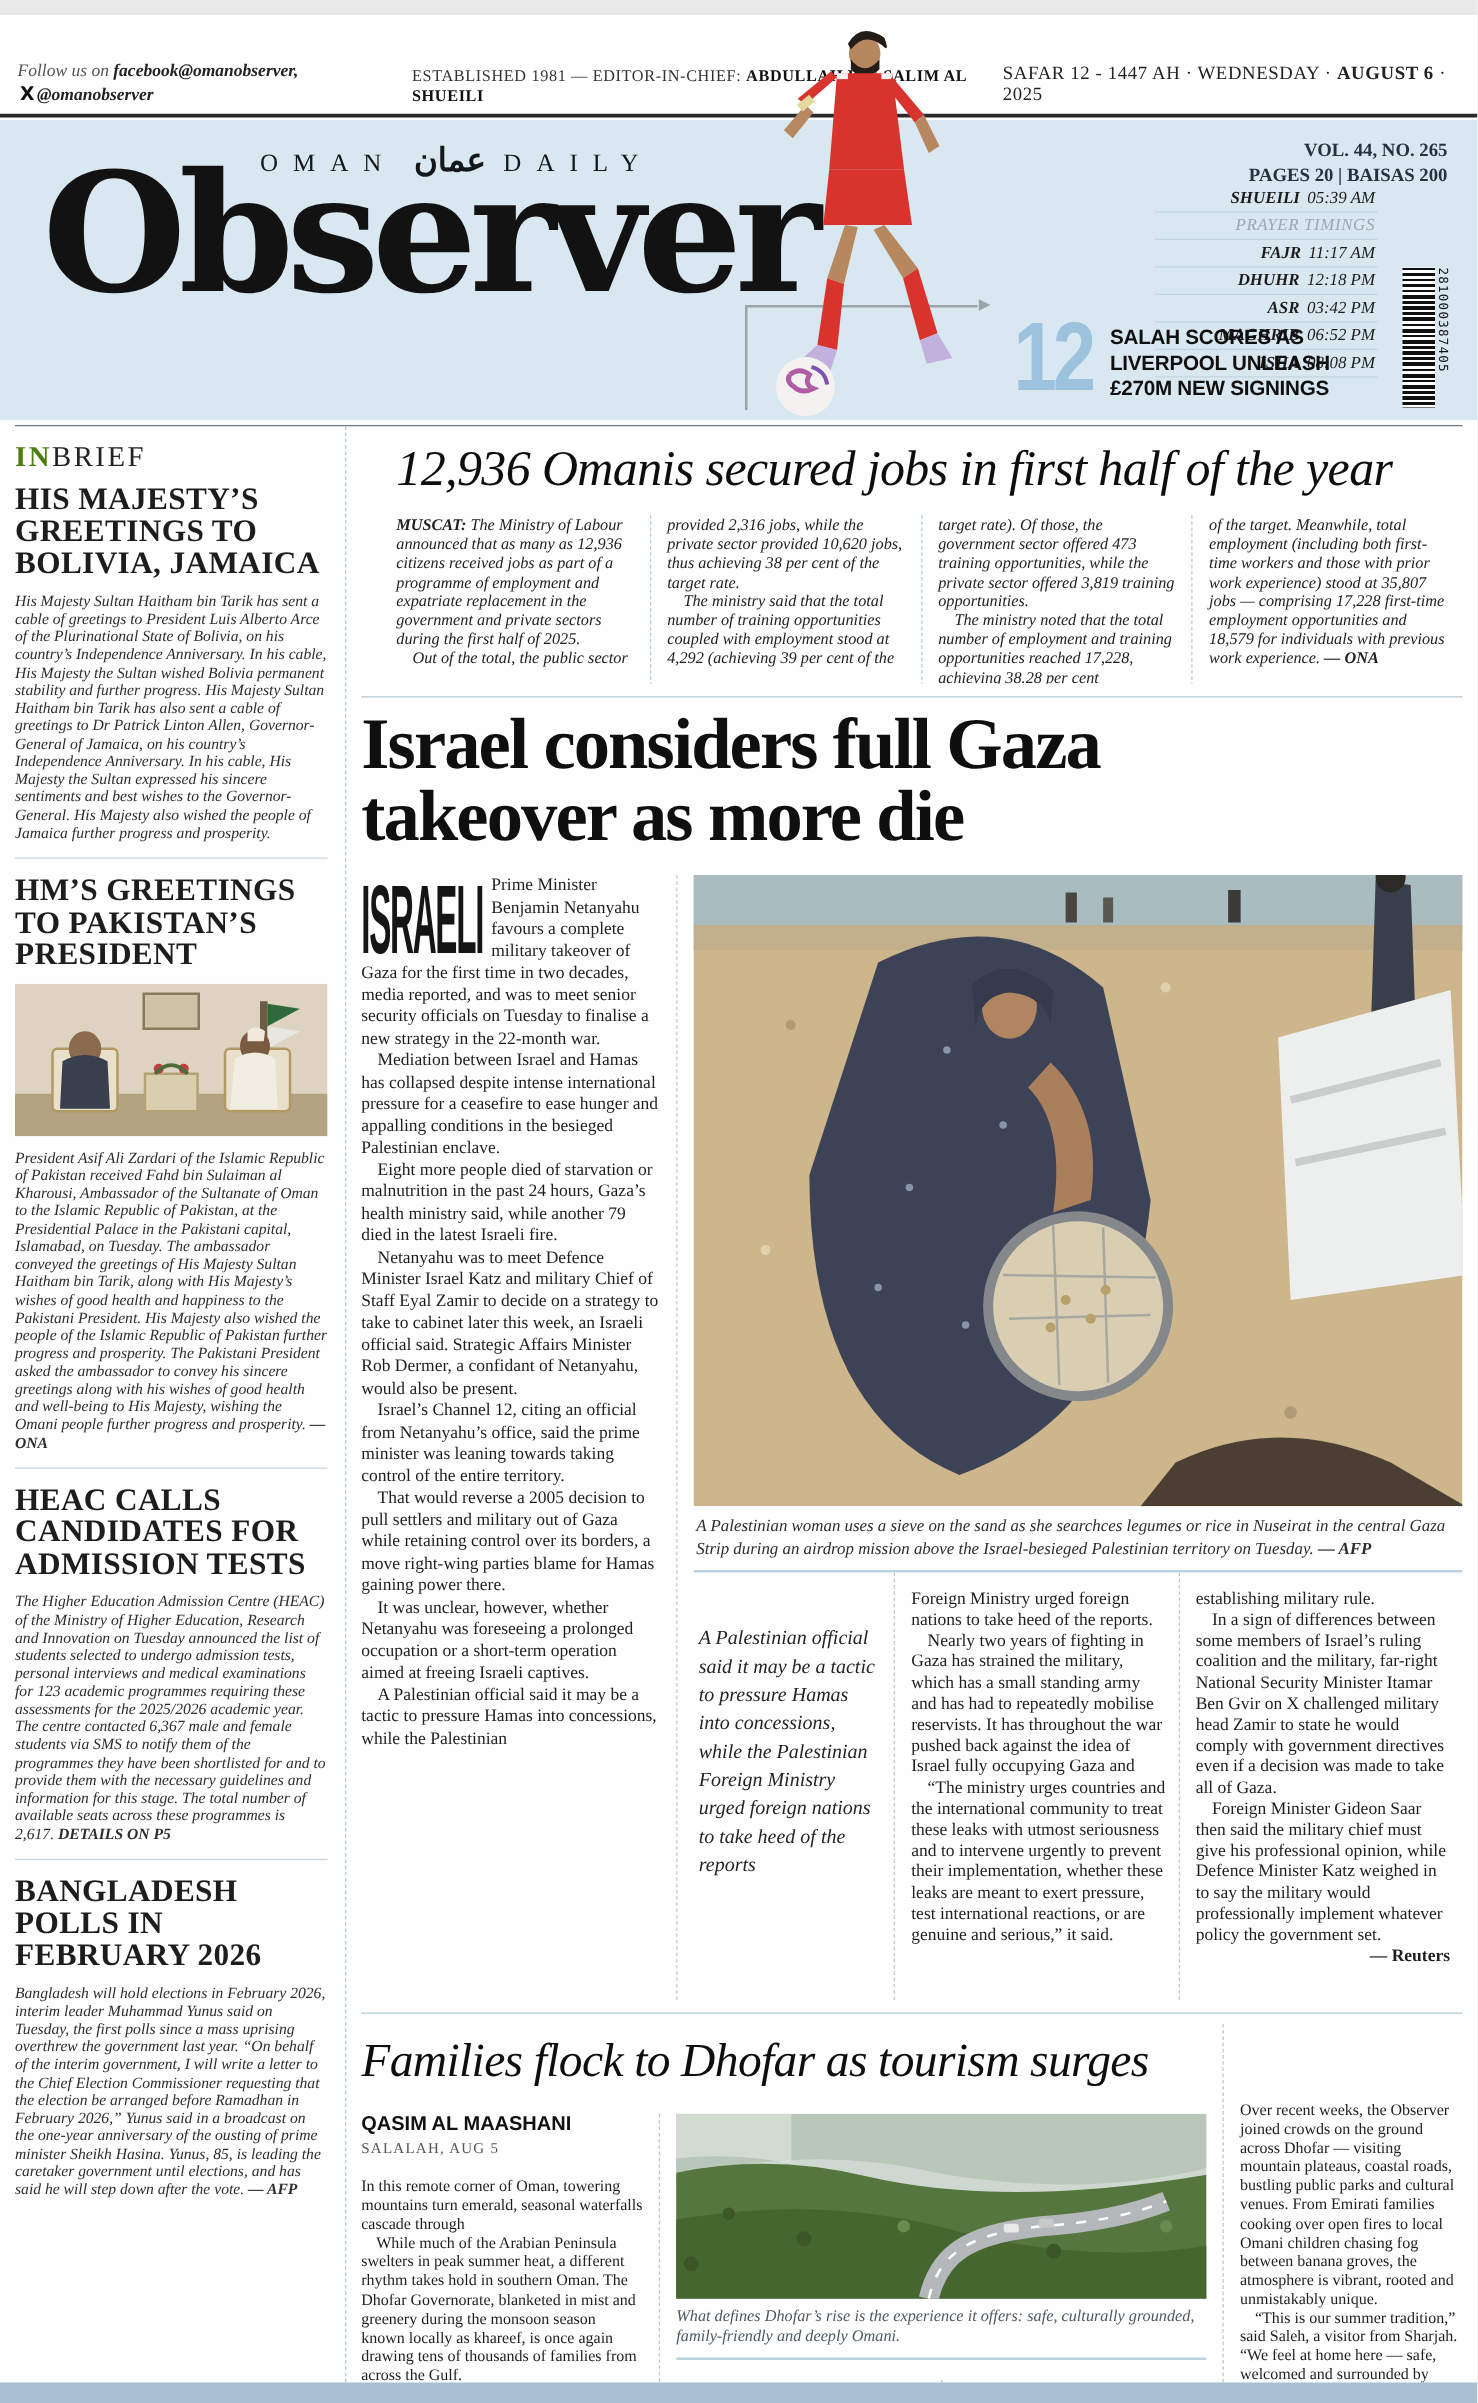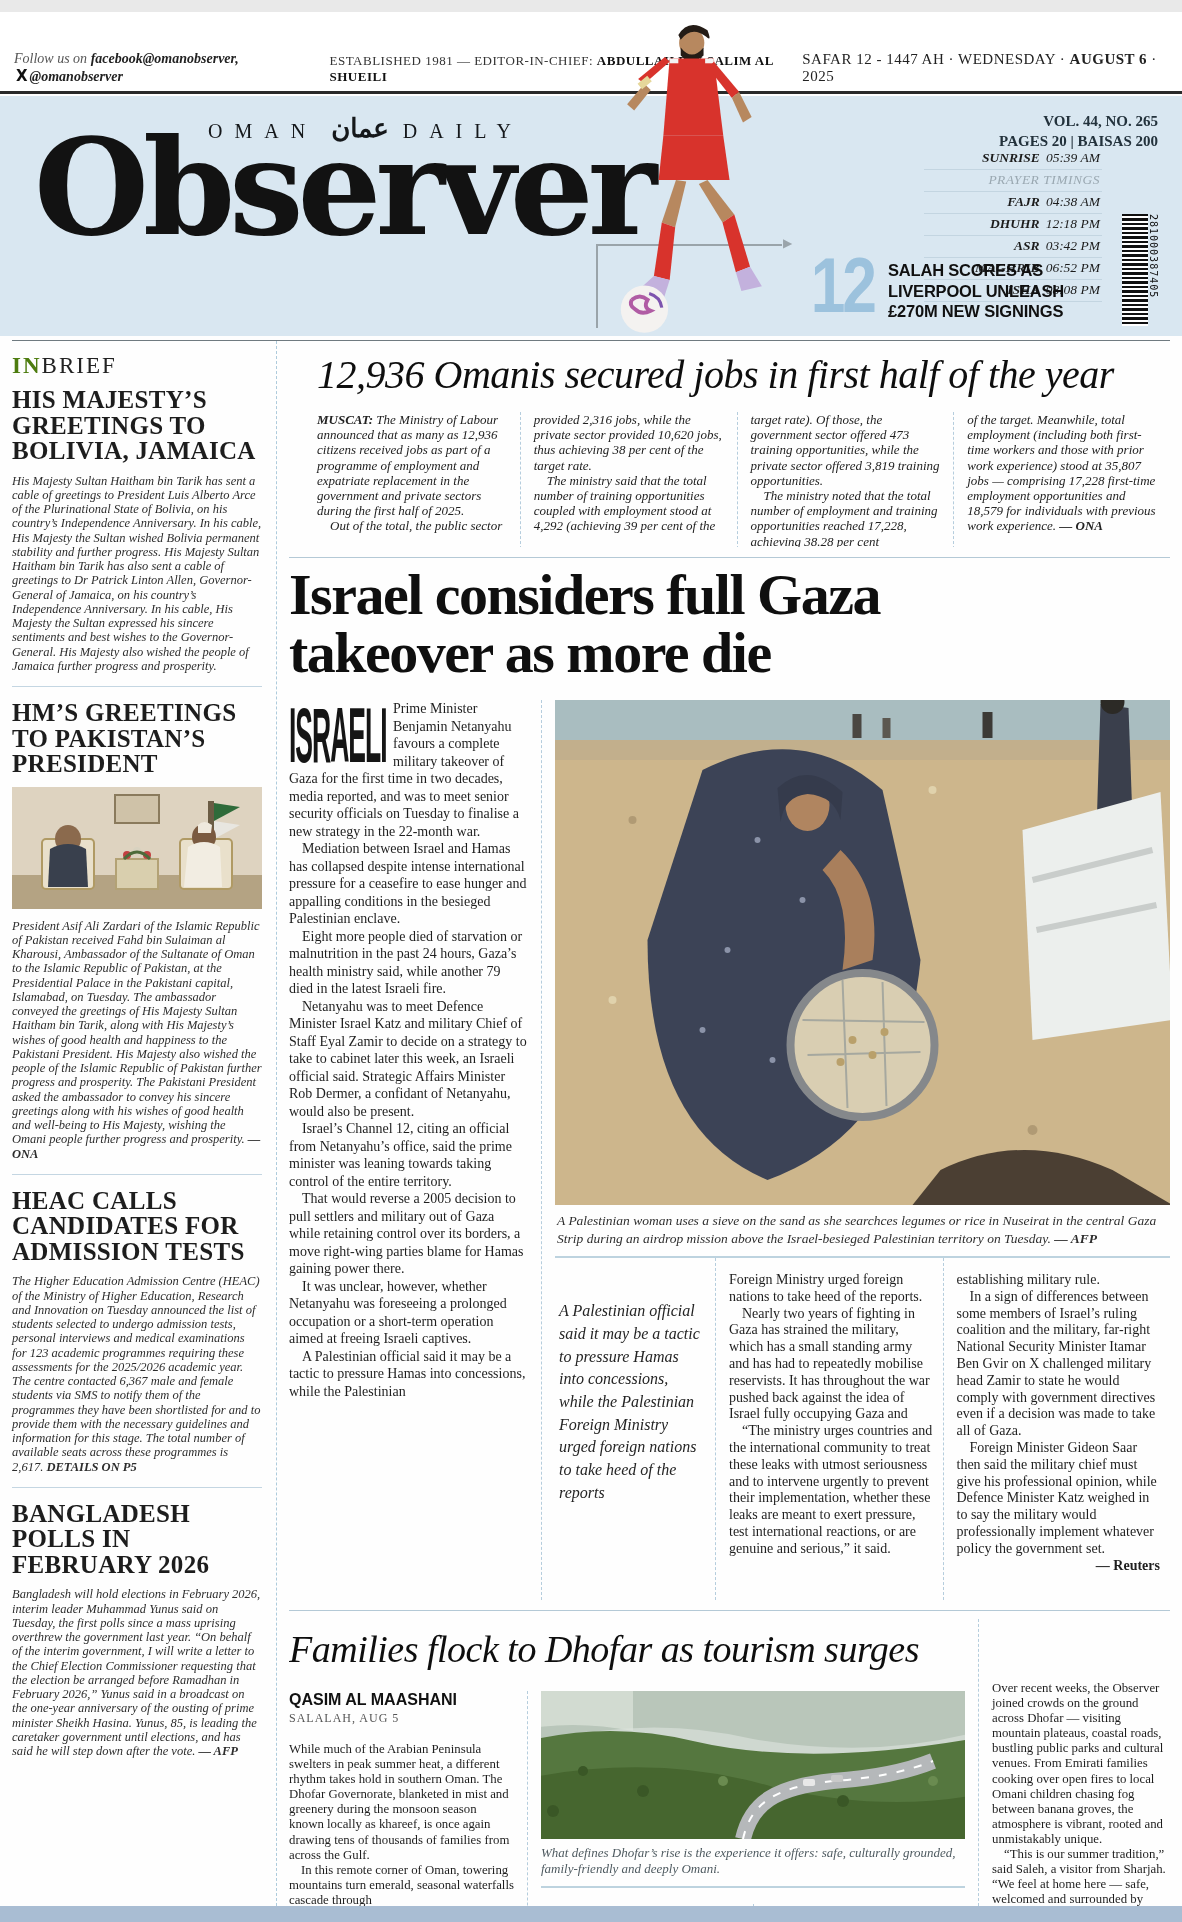--- a/index.html
+++ b/index.html
@@ -147,27 +147,27 @@
     </div>
     <div class="logo">Observer</div>
 
     <div class="volblock">
       <div>VOL. 44, NO. 265</div>
       <div>PAGES 20 | BAISAS 200</div>
     </div>
 
     <div class="prayers">
       <div class="p-row">
-        <b>SUNRISE</b>
+        <b>SHUEILI</b>
           <span>05:39 AM</span>
       </div>
       <div class="p-row p-head">PRAYER TIMINGS</div>
       <div class="p-row">
         <b>FAJR</b>
-          <span>04:38 AM</span>
+          <span>11:17 AM</span>
       </div>
       <div class="p-row">
         <b>DHUHR</b>
           <span>12:18 PM</span>
       </div>
       <div class="p-row">
         <b>ASR</b>
           <span>03:42 PM</span>
       </div>
       <div class="p-row">
@@ -375,22 +375,22 @@
       <div class="hdiv"></div>
 
       <div class="dho">
         <div class="dho-left">
           <div class="dho-headline">Families flock to Dhofar as tourism surges</div>
           <div class="dho-row">
             <div class="dho-c1">
               <div class="byline">QASIM AL MAASHANI</div>
               <div class="byline-date">SALALAH, AUG 5</div>
               <div class="dho-body">
+                  <p>In this remote corner of Oman, towering mountains turn emerald, seasonal waterfalls cascade through</p>
                   <p>While much of the Arabian Peninsula swelters in peak summer heat, a different rhythm takes hold in southern Oman. The Dhofar Governorate, blanketed in mist and greenery during the monsoon season known locally as khareef, is once again drawing tens of thousands of families from across the Gulf.</p>
-                  <p>In this remote corner of Oman, towering mountains turn emerald, seasonal waterfalls cascade through</p>
                 </div>
             </div>
             <div class="dho-mid">
               <svg class="photo-dhofar" viewBox="0 0 480 148" preserveAspectRatio="xMidYMid slice">
                 <rect width="480" height="148" fill="#cfd8d0"></rect>
                 <path d="M0 60 Q120 20 240 48 Q370 70 480 36 L480 0 L0 0 Z" fill="#b9c6ba"></path>
                 <path d="M0 148 L0 54 Q90 28 180 50 Q300 78 480 44 L480 148 Z" fill="#55773f"></path>
                 <path d="M0 148 L0 90 Q140 60 260 96 Q380 124 480 100 L480 148 Z" fill="#46662f"></path>
                 <circle cx="70" cy="80" r="5" fill="#3a5726"></circle>
                   <circle cx="130" cy="100" r="6" fill="#3a5726"></circle>

